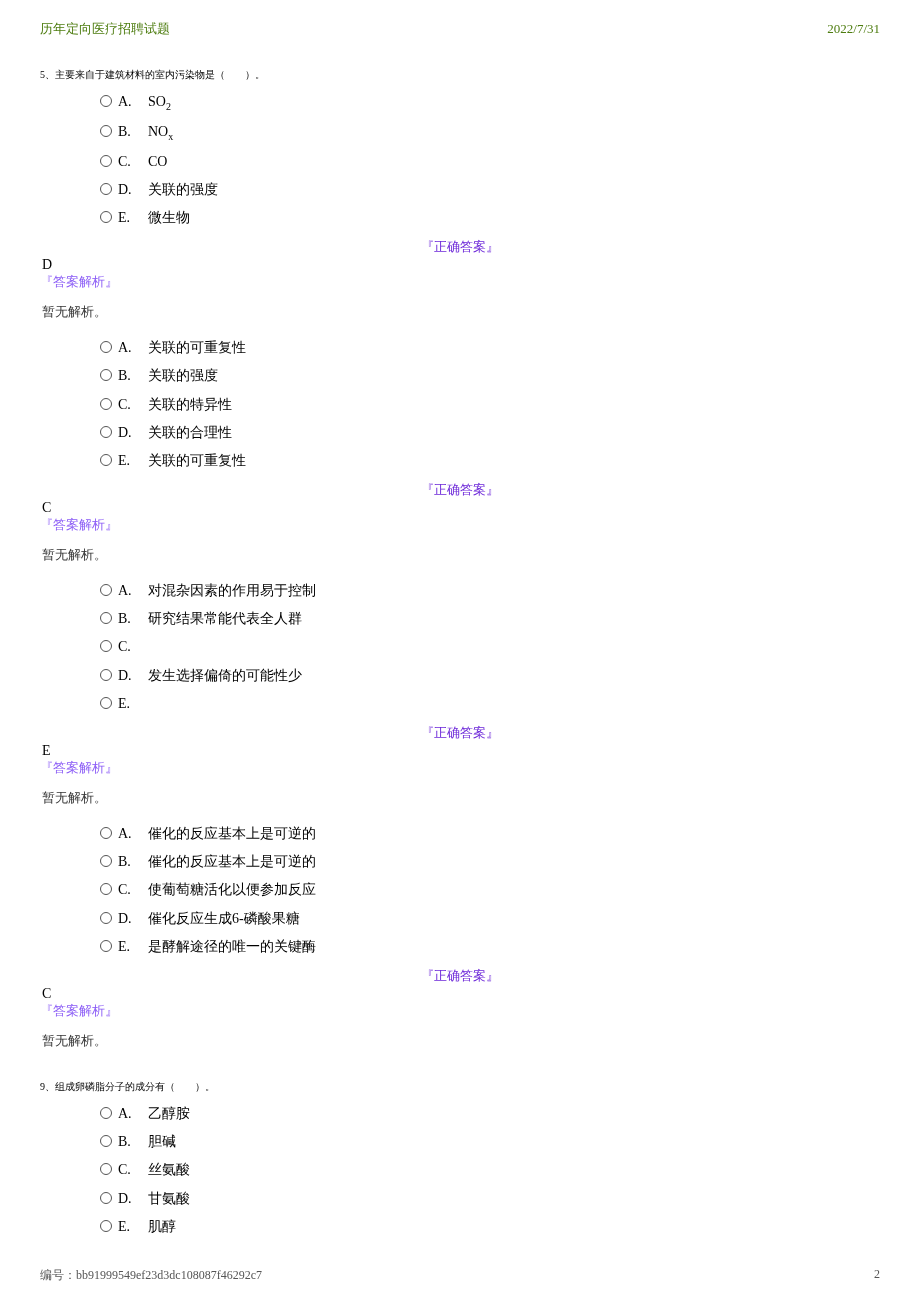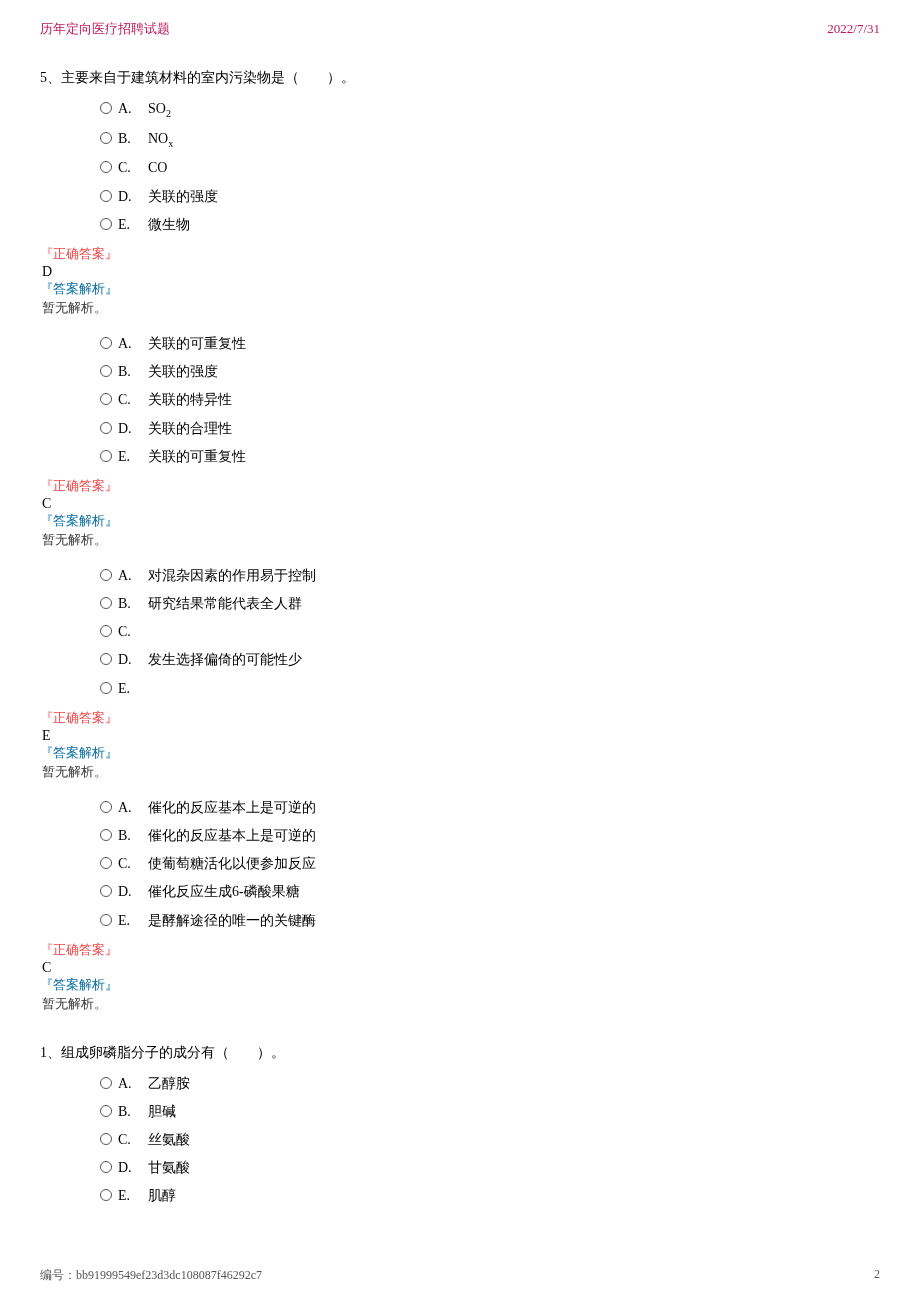--- a/index.html
+++ b/index.html
@@ -17,29 +17,29 @@
       min-height: 1302px;
       padding: 20px 40px 40px 40px;
       position: relative;
     }
     .header {
       display: flex;
       justify-content: space-between;
       align-items: center;
       margin-bottom: 18px;
       font-size: 13px;
-      color: #be185d;
+      color: #4d7c0f;
     }
     .question-block {
       margin-bottom: 14px;
     }
     .question-title {
       margin-bottom: 6px;
       line-height: 1.7;
-      font-size: 14px;
+      font-size: 10px;
       margin-top: 28px;
     }
     .options {
       margin-left: 60px;
     }
     .option-row {
       display: flex;
       align-items: baseline;
       margin-bottom: 3px;
       line-height: 1.8;
@@ -59,34 +59,35 @@
     .option-label {
       margin-right: 8px;
       min-width: 22px;
     }
     .answer-block {
       margin-top: 8px;
       margin-bottom: 8px;
     }
     .answer-tag {
       font-size: 13px;
-      color: #ef4444;
+      color: #6d28d9;
+      text-align: center;
     }
     .answer-value {
       font-size: 14px;
       margin-left: 2px;
       margin-top: 1px;
     }
     .analysis-tag {
       font-size: 13px;
-      color: #0369a1;
+      color: #8b5cf6;
     }
     .analysis-value {
       font-size: 13px;
-      margin-top: 1px;
+      margin-top: 12px;
       margin-left: 2px;
       color: #333;
     }
     .footer {
       position: absolute;
       bottom: 18px;
       left: 40px;
       right: 40px;
       display: flex;
       justify-content: space-between;
@@ -240,21 +241,21 @@
           </div>
         </div>
         <div class="answer-block">
           <div class="answer-tag">『正确答案』</div>
           <div class="answer-value">C</div>
           <div class="analysis-tag">『答案解析』</div>
           <div class="analysis-value">暂无解析。</div>
         </div>
       </div>
       <div class="question-block">
-        <div class="question-title">1、组成卵磷脂分子的成分有（　　）。</div>
+        <div class="question-title">9、组成卵磷脂分子的成分有（　　）。</div>
         <div class="options">
           <div class="option-row">
             <span class="radio-circle"></span>
             <span class="option-label">A.</span>
             <span>乙醇胺</span>
           </div>
           <div class="option-row">
             <span class="radio-circle"></span>
             <span class="option-label">B.</span>
             <span>胆碱</span>

